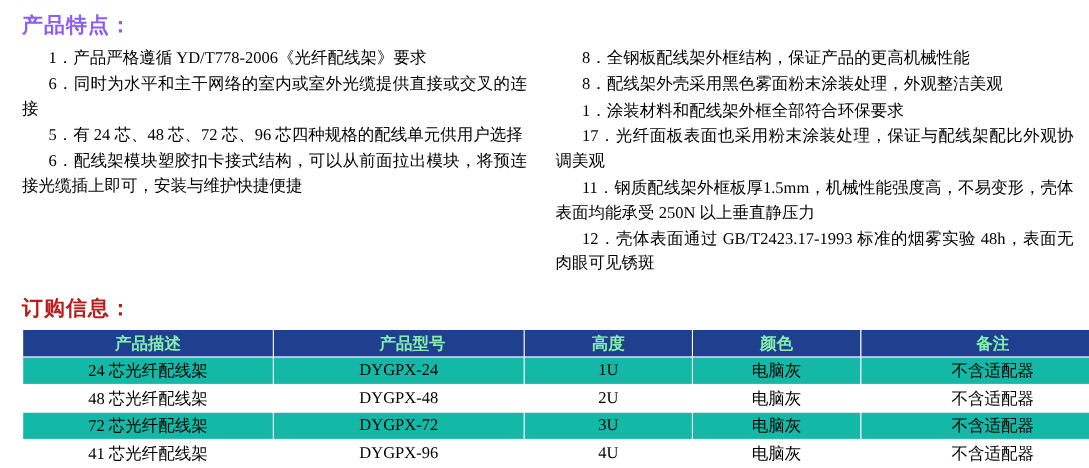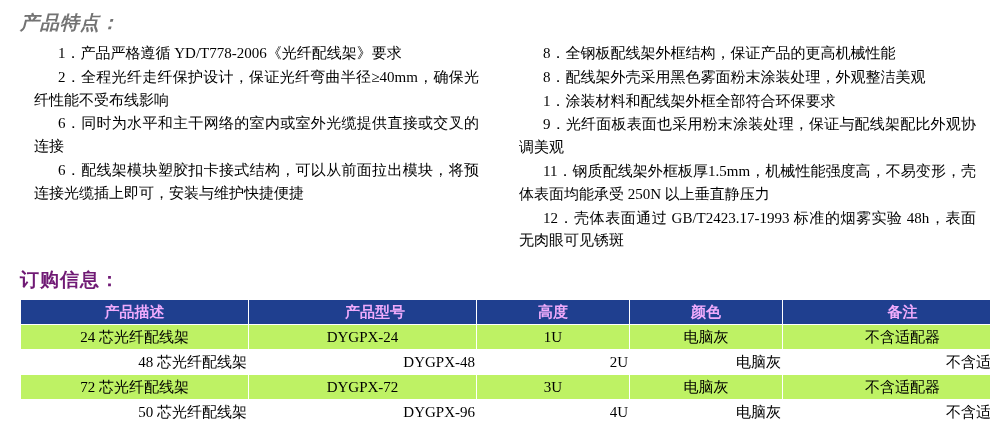--- a/index.html
+++ b/index.html
@@ -19,103 +19,101 @@
     position: relative;
     width: 990px;
     height: 425px;
     box-sizing: border-box;
     padding: 10px 14px 0 14px;
   }
   .section-title {
     font-family: "Liberation Sans", "DejaVu Sans", sans-serif;
     font-weight: bold;
     font-size: 19px;
-    color: #737373;
+    color: #8b5cf6;
     letter-spacing: 1px;
     margin: 0 0 6px 6px;
-    font-style: italic;
   }
   .features {
     display: flex;
     flex-direction: row;
     align-items: flex-start;
     width: 100%;
   }
   .col {
     width: 50%;
     box-sizing: border-box;
   }
   .col.left { padding-right: 16px; padding-left: 6px; }
   .col.right { padding-left: 10px; }
   .item {
     font-size: 15px;
     line-height: 1.52;
     text-indent: 24px;
     margin-bottom: 1px;
     text-align: justify;
-    margin-left: 14px;
   }
   .order-title {
     font-family: "Liberation Sans", "DejaVu Sans", sans-serif;
     font-weight: bold;
     font-size: 19px;
-    color: #701a75;
+    color: #b91c1c;
     letter-spacing: 1px;
     margin: 14px 0 6px 6px;
   }
   table.order {
     border-collapse: collapse;
     width: 962px;
     margin: 0 0 0 6px;
     font-size: 15px;
     table-layout: fixed;
   }
   table.order th {
     background: #1f3f8f;
-    color: #f0abfc;
+    color: #86efac;
     font-weight: bold;
     height: 22px;
     border: 1px solid #ffffff;
     text-align: center;
     font-size: 15px;
   }
   table.order td {
     height: 22px;
     border: 1px solid #ffffff;
     text-align: center;
     font-size: 15px;
     color: #000000;
   }
-  table.order tr.odd td { background: #bef264; }
-  table.order tr.even td { background: #ffffff; text-align: right; }
+  table.order tr.odd td { background: #14b8a6; }
+  table.order tr.even td { background: #ffffff; }
   .c1 { width: 225px; }
   .c2 { width: 200px; padding-left: 26px; }
   .c3 { width: 150px; margin-top: 32px; }
   .c4 { width: 150px; margin-top: 28px; }
   .c5 { width: 237px; }
 </style>
 </head>
 <body>
 
 <div class="page">
 
   <div class="section-title">产品特点：</div>
 
   <div class="features">
     <div class="col left">
       <div class="item">1．产品严格遵循 YD/T778-2006《光纤配线架》要求</div>
-      <div class="item">2．全程光纤走纤保护设计，保证光纤弯曲半径≥40mm，确保光纤性能不受布线影响</div>
       <div class="item">6．同时为水平和主干网络的室内或室外光缆提供直接或交叉的连接</div>
+      <div class="item">5．有 24 芯、48 芯、72 芯、96 芯四种规格的配线单元供用户选择</div>
       <div class="item">6．配线架模块塑胶扣卡接式结构，可以从前面拉出模块，将预连接光缆插上即可，安装与维护快捷便捷</div>
     </div>
     <div class="col right">
       <div class="item">8．全钢板配线架外框结构，保证产品的更高机械性能</div>
       <div class="item">8．配线架外壳采用黑色雾面粉末涂装处理，外观整洁美观</div>
       <div class="item">1．涂装材料和配线架外框全部符合环保要求</div>
-      <div class="item">9．光纤面板表面也采用粉末涂装处理，保证与配线架配比外观协调美观</div>
+      <div class="item">17．光纤面板表面也采用粉末涂装处理，保证与配线架配比外观协调美观</div>
       <div class="item">11．钢质配线架外框板厚1.5mm，机械性能强度高，不易变形，壳体表面均能承受 250N 以上垂直静压力</div>
       <div class="item">12．壳体表面通过 GB/T2423.17-1993 标准的烟雾实验 48h，表面无肉眼可见锈斑</div>
     </div>
   </div>
 
   <div class="order-title">订购信息：</div>
 
   <table class="order">
     <thead>
       <tr>
@@ -142,21 +140,21 @@
         <td>不含适配器</td>
       </tr>
       <tr class="odd">
         <td>72 芯光纤配线架</td>
         <td>DYGPX-72</td>
         <td>3U</td>
         <td>电脑灰</td>
         <td>不含适配器</td>
       </tr>
       <tr class="even">
-        <td>50 芯光纤配线架</td>
+        <td>41 芯光纤配线架</td>
         <td>DYGPX-96</td>
         <td>4U</td>
         <td>电脑灰</td>
         <td>不含适配器</td>
       </tr>
     </tbody>
   </table>
 
 </div>
 

